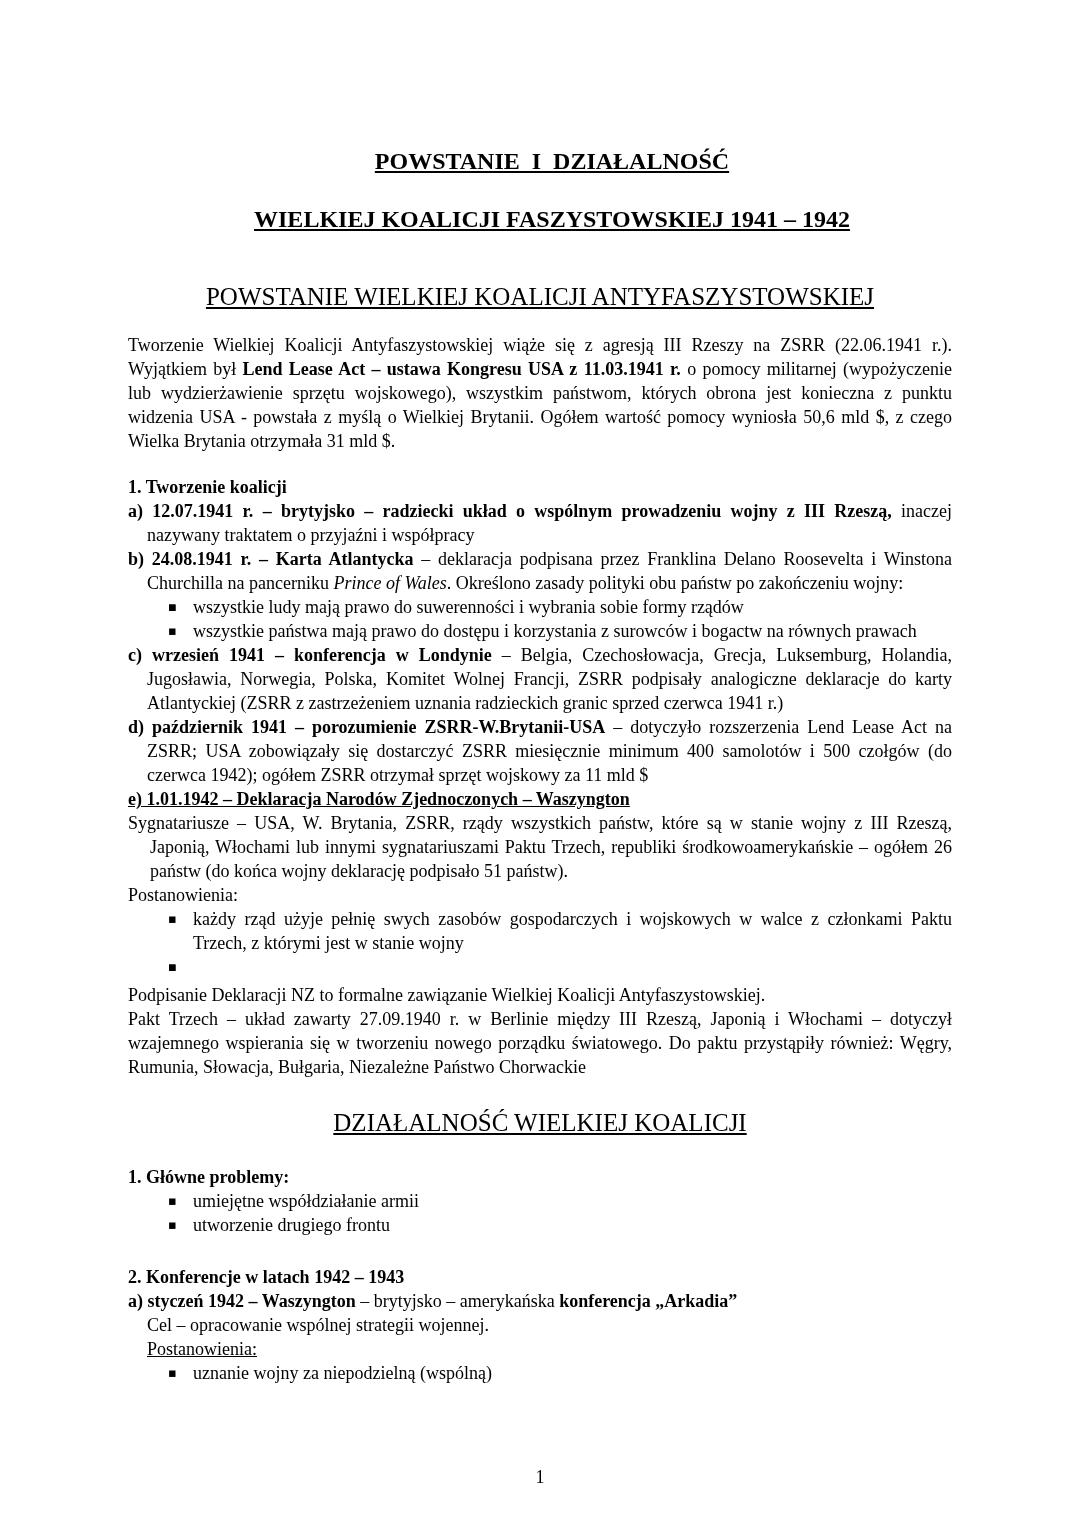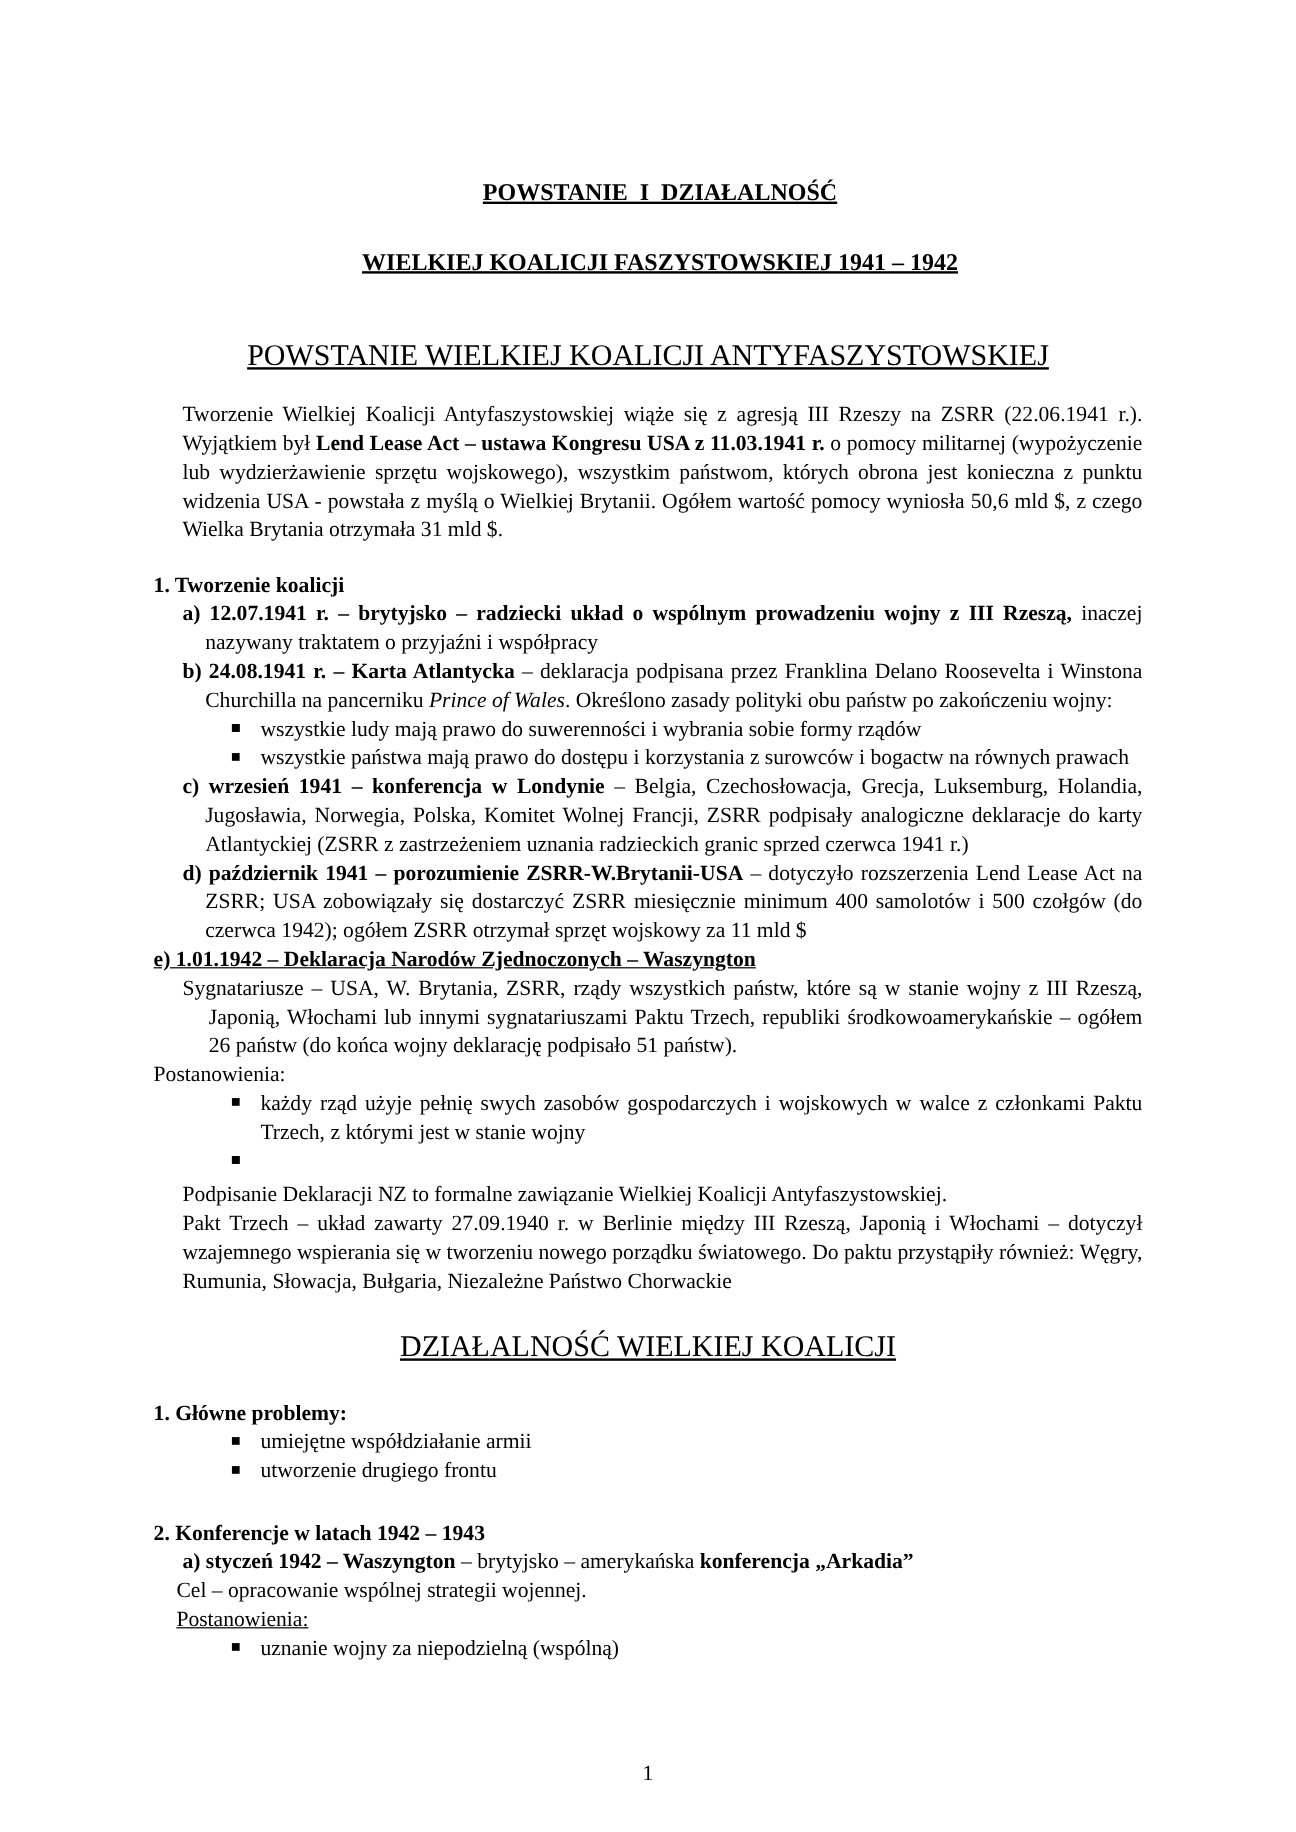--- a/index.html
+++ b/index.html
@@ -12,38 +12,38 @@
     color: #000000;
     font-family: "Liberation Serif", "DejaVu Serif", serif;
     font-size: 18px;
     line-height: 24px;
     padding: 118px 128px 0 128px;
     position: relative;
     overflow: hidden;
   }
   .title {
     text-align: center;
-    font-size: 20px;
+    font-size: 24px;
     line-height: 29px;
     font-weight: bold;
     white-space: pre-wrap;
   }
   .u { text-decoration: underline; }
   .subhead {
     text-align: center;
     font-size: 25px;
     font-weight: normal;
     line-height: 24px;
   }
   .mt22 { margin-top: 22px; }
   .mt24 { margin-top: 24px; }
   .mt28 { margin-top: 28px; }
   .mt30 { margin-top: 30px; }
   .mt32 { margin-top: 32px; }
-  .justify { text-align: justify; margin-left: 24px; }
+  .justify { text-align: justify; }
   .bold { font-weight: bold; }
   .hang { padding-left: 19px; text-indent: -19px; }
   .hang2 { padding-left: 22px; text-indent: -22px; }
   .indent1 { padding-left: 19px; }
   .bullet { position: relative; padding-left: 65px; }
   .bullet .marker {
     position: absolute;
     left: 40px;
     top: 0;
     font-size: 13px;

